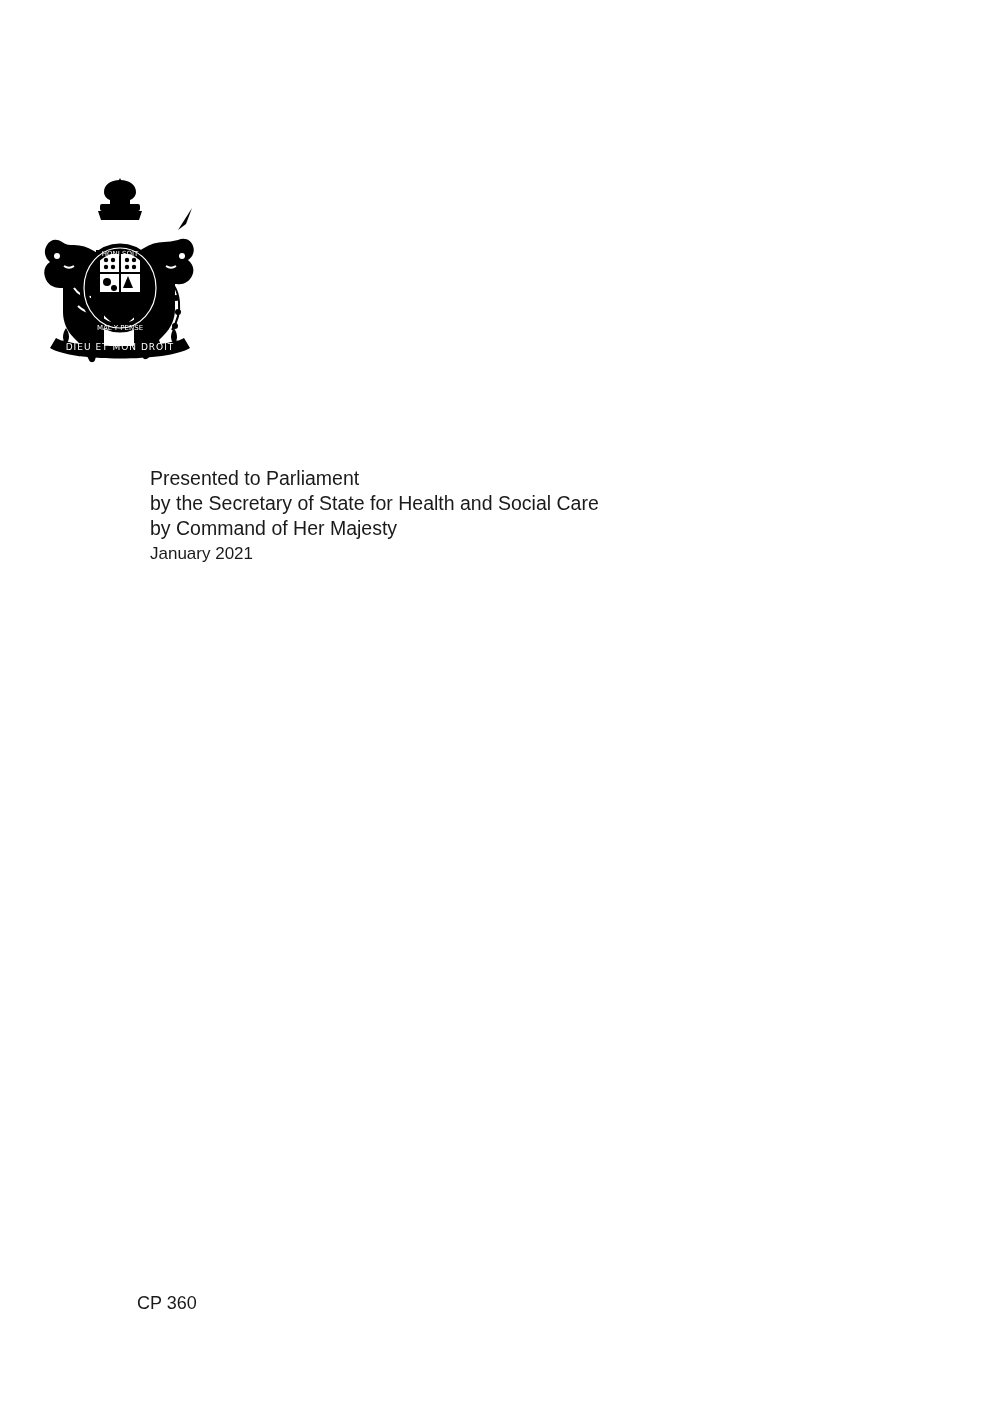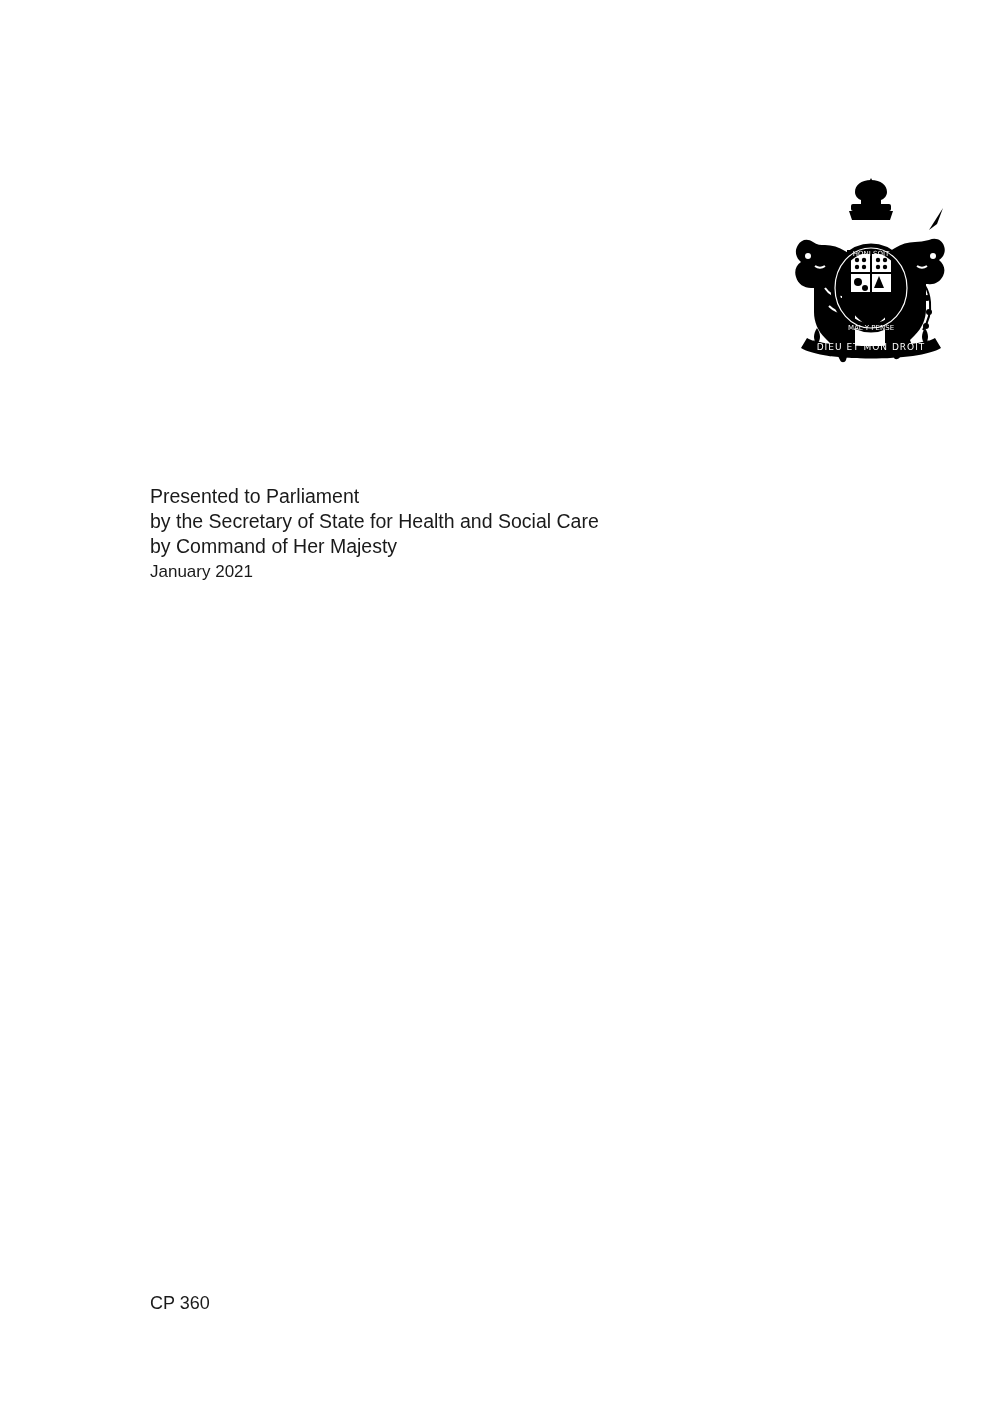--- a/index.html
+++ b/index.html
@@ -20,21 +20,21 @@
     width: 991px;
     height: 1401px;
     box-sizing: border-box;
   }
   .crest-wrap {
     position: absolute;
     top: 170px;
     left: 0;
     width: 991px;
     display: flex;
-    justify-content: flex-end;
+    justify-content: flex-start;
   }
   .crest {
     width: 240px;
     height: 205px;
     display: block;
   }
   .content {
     position: absolute;
     left: 150px;
     top: 432px;
@@ -43,34 +43,34 @@
   .doc-title {
     font-size: 49px;
     line-height: 68px;
     font-weight: bold;
     letter-spacing: -0.3px;
     margin: 0;
     color: #000;
     white-space: pre-line;
   }
   .presented {
-    margin-top: 52px;
+    margin-top: 34px;
     font-size: 19.5px;
     line-height: 25px;
     color: #1a1a1a;
     white-space: pre-line;
   }
   .date {
     font-size: 17px;
     line-height: 25px;
     color: #1a1a1a;
   }
   .cp-number {
     position: absolute;
-    left: 150px;
+    left: 137px;
     top: 1292px;
     font-size: 18px;
     line-height: 22px;
     color: #1a1a1a;
   }
 </style>
 </head>
 <body>
 
 <div class="page">

